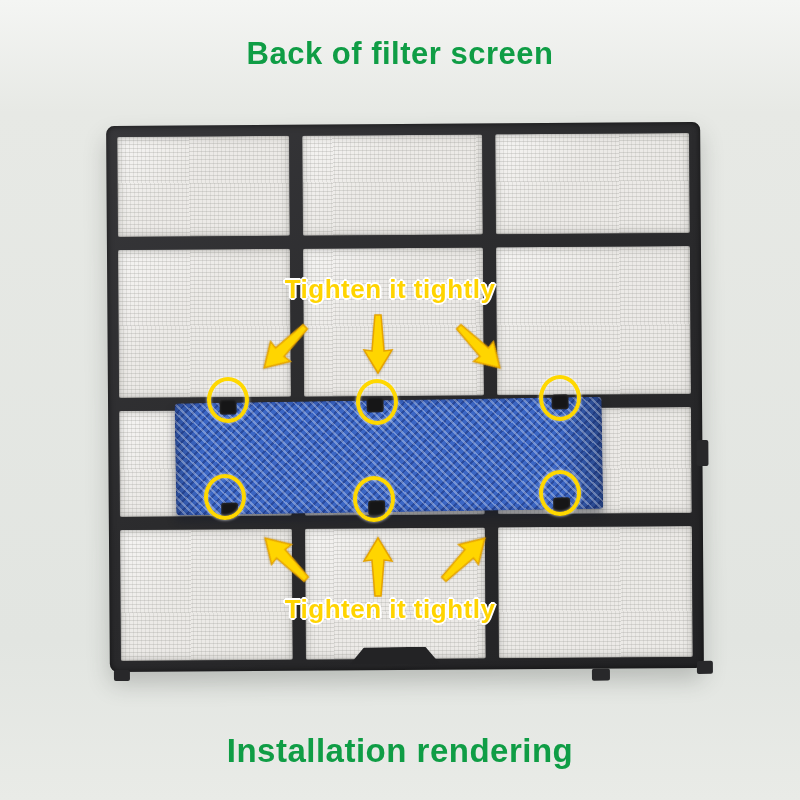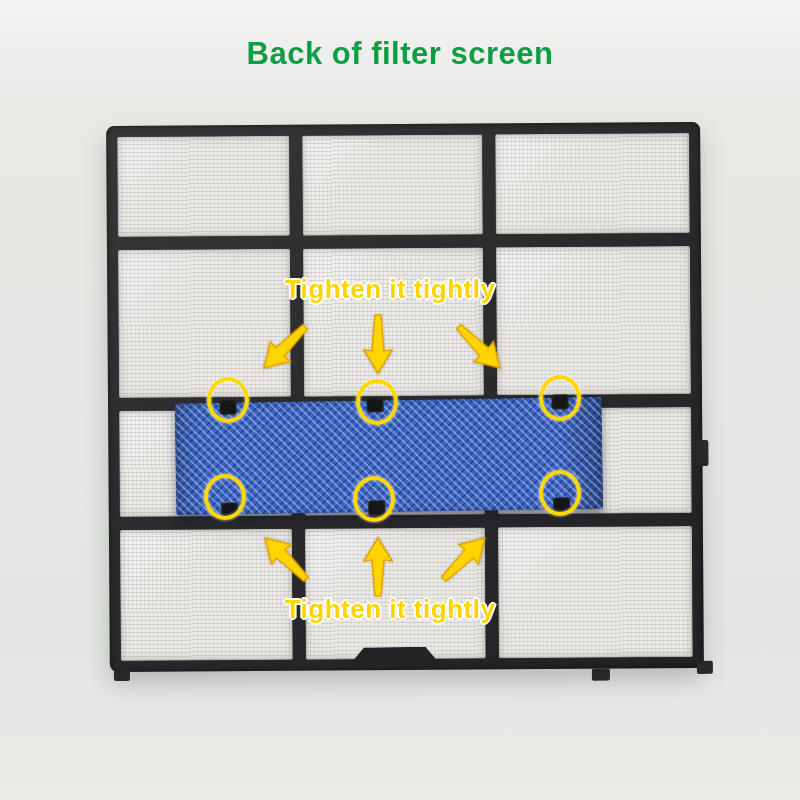--- a/index.html
+++ b/index.html
@@ -150,14 +150,15 @@
   <svg class="arrow a-bl" viewBox="0 0 44 64">
     <path d="M19,2 L25,2 L28,38 L36,37 L22,60 L8,37 L16,38 Z" fill="#ffd500" stroke="#e6a400" stroke-width="1.5"></path>
   </svg>
   <svg class="arrow a-bm" viewBox="0 0 44 64">
     <path d="M19,2 L25,2 L28,38 L36,37 L22,60 L8,37 L16,38 Z" fill="#ffd500" stroke="#e6a400" stroke-width="1.5"></path>
   </svg>
   <svg class="arrow a-br" viewBox="0 0 44 64">
     <path d="M19,2 L25,2 L28,38 L36,37 L22,60 L8,37 L16,38 Z" fill="#ffd500" stroke="#e6a400" stroke-width="1.5"></path>
   </svg>
 
+  <h2 class="caption bottom">Installation rendering</h2>
 
 </div>
 
 </body></html>

